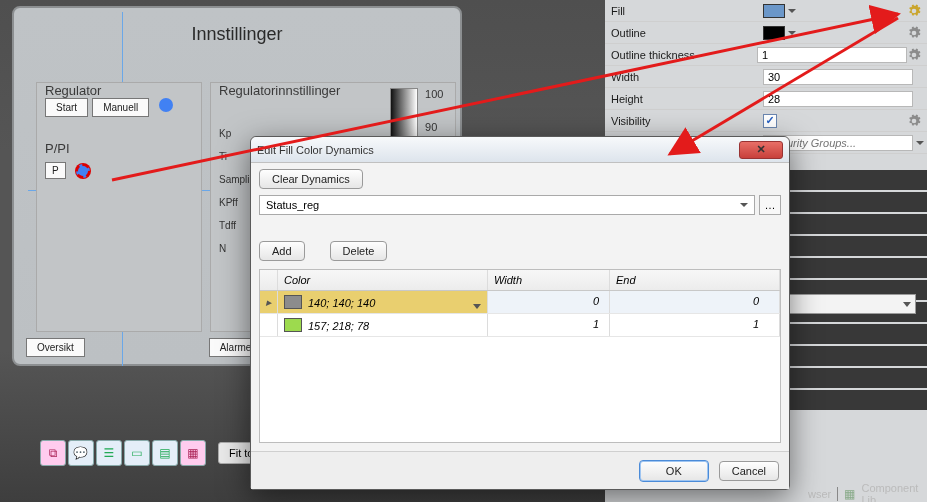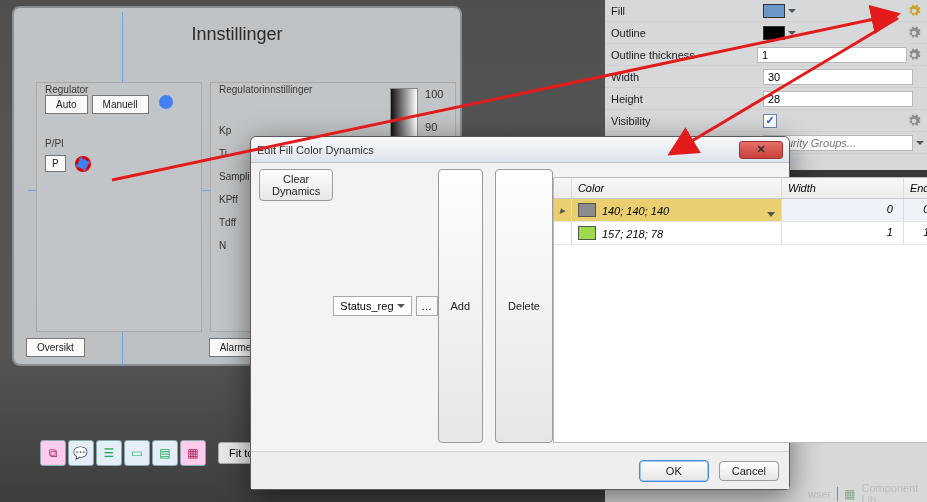--- a/index.html
+++ b/index.html
@@ -9,21 +9,21 @@
   .canvas-wrap { position:absolute; left:0; top:0; width:605px; height:502px; background:linear-gradient(#4f4f4f,#555 30%, #555 70%, #3e3e3e); }
   .card {
     position:absolute; left:12px; top:6px; width:450px; height:360px;
     background:linear-gradient(#bfc3c6,#bcc0c3);
     border:2px solid #8c8f91; border-radius:8px; padding:8px;
   }
   .card-title { text-align:center; font-size:18px; color:#2a2a2a; margin:8px 0 10px; }
   .group { position:absolute; border:1px solid #aaa; background:#c2c5c7; }
   .group.left { left:22px; top:74px; width:166px; height:250px; }
   .group.right{ left:196px; top:74px; width:246px; height:250px; }
-  .grp-label { font-size:10px; color:#3a3a3a; padding:6px 8px; }
+  .grp-label { font-size:13px; color:#3a3a3a; padding:6px 8px; }
   .btn-row { display:flex; gap:4px; padding:0 8px; }
   .wbtn { background:#fafafa; border:1px solid #777; padding:3px 10px; font-size:10px; color:#222; cursor:pointer; }
   .wbtn.small{ padding:2px 6px; }
   .dot { width:14px; height:14px; border-radius:50%; background:#4181f3; display:inline-block; margin:0 6px; }
   .dot.sel { border:2px dashed #d00; box-shadow:0 0 0 1px #d00; }
   .crosshair-v { position:absolute; left:108px; top:4px; width:1px; height:354px; background:#6aa7e8; }
   .crosshair-h { position:absolute; left:14px; top:182px; width:430px; height:1px; background:#6aa7e8; }
   .crossnum { position:absolute; font-size:11px; color:#79add1; background:transparent;}
   .rlbl { font-size:10px; color:#333; padding:2px 8px; display:block;}
   .vscale { position:absolute; left:376px; top:80px; width:70px; height:100px; }
@@ -67,29 +67,29 @@
   }
   .dlg-title {
     height:26px; background:linear-gradient(#f7f9fb,#dde4ec);
     border-bottom:1px solid #c0c0c0; border-radius:6px 6px 0 0;
     display:flex; align-items:center; padding:0 6px;
   }
   .dlg-title span { color:#333; }
   .dlg-closebtn { margin-left:auto; width:44px; height:18px; border-radius:3px;
     background:linear-gradient(#e86f67,#c8403b); border:1px solid #933; color:#fff;
     display:flex; align-items:center; justify-content:center; font-weight:bold; cursor:pointer;}
-  .dlg-body { padding:6px 8px 8px; flex:1; display:flex; flex-direction:row; }
+  .dlg-body { padding:6px 8px 8px; flex:1; display:flex; flex-direction:column; }
   .roundbtn {
     background:linear-gradient(#fefefe,#e6e6e6); border:1px solid #9a9a9a;
     border-radius:4px; padding:3px 12px; font-size:11px; cursor:pointer; color:#222;
   }
   .selectline{ display:flex; gap:4px; align-items:center; margin:6px 0;}
   .selectbox { flex:1; background:#fff; border:1px solid #a9a9a9; height:20px; padding:2px 6px; display:flex; align-items:center; justify-content:space-between;}
   .dots3 { width:22px; height:20px; border:1px solid #a9a9a9; background:#f8f8f8; display:flex;align-items:center;justify-content:center; cursor:pointer;}
-  .btnpair { display:flex; gap:12px; }
+  .btnpair { display:flex; gap:25px;margin-top:20px; }
 
   .gridwrap { margin-top:8px; border:1px solid #bdbdbd; background:#fff; flex:1; }
   .gridhead, .gridrow { display:flex;font-style:italic; }
   .gridhead { background:linear-gradient(#f7f7f7,#ececec); border-bottom:1px solid #c8c8c8;}
   .gcell { border-right:1px solid #dcdcdc; padding:4px 6px; }
   .gc-handle{ width:18px; }
   .gc-color{ width:210px; }
   .gc-start{ width:122px; text-align:right; padding-right:10px;}
   .gc-end{ flex:1; text-align:right; padding-right:20px;}
   .gridrow { border-bottom:1px solid #e6e6e6; }
@@ -127,21 +127,21 @@
     <div class="crosshair-v"></div>
     <div class="crosshair-h"></div>
     <div class="crossnum" style="left:100px;top:94px;">270,0</div>
     <div class="crossnum" style="left:80px;top:286px;">302,0</div>
 
     <div class="card-title">Innstillinger</div>
 
     <div class="group left">
       <span class="grp-label">Regulator</span>
       <div class="btn-row">
-        <button class="wbtn">Auto</button>
+        <button class="wbtn">Start</button>
         <button class="wbtn">Manuell</button>
         <span class="dot"></span>
       </div>
       <span class="grp-label" style="display:block;margin-top:18px">P/PI</span>
       <div class="btn-row" style="align-items:center">
         <button class="wbtn small">P</button>
         <span class="dot sel"></span>
       </div>
     </div>
 

